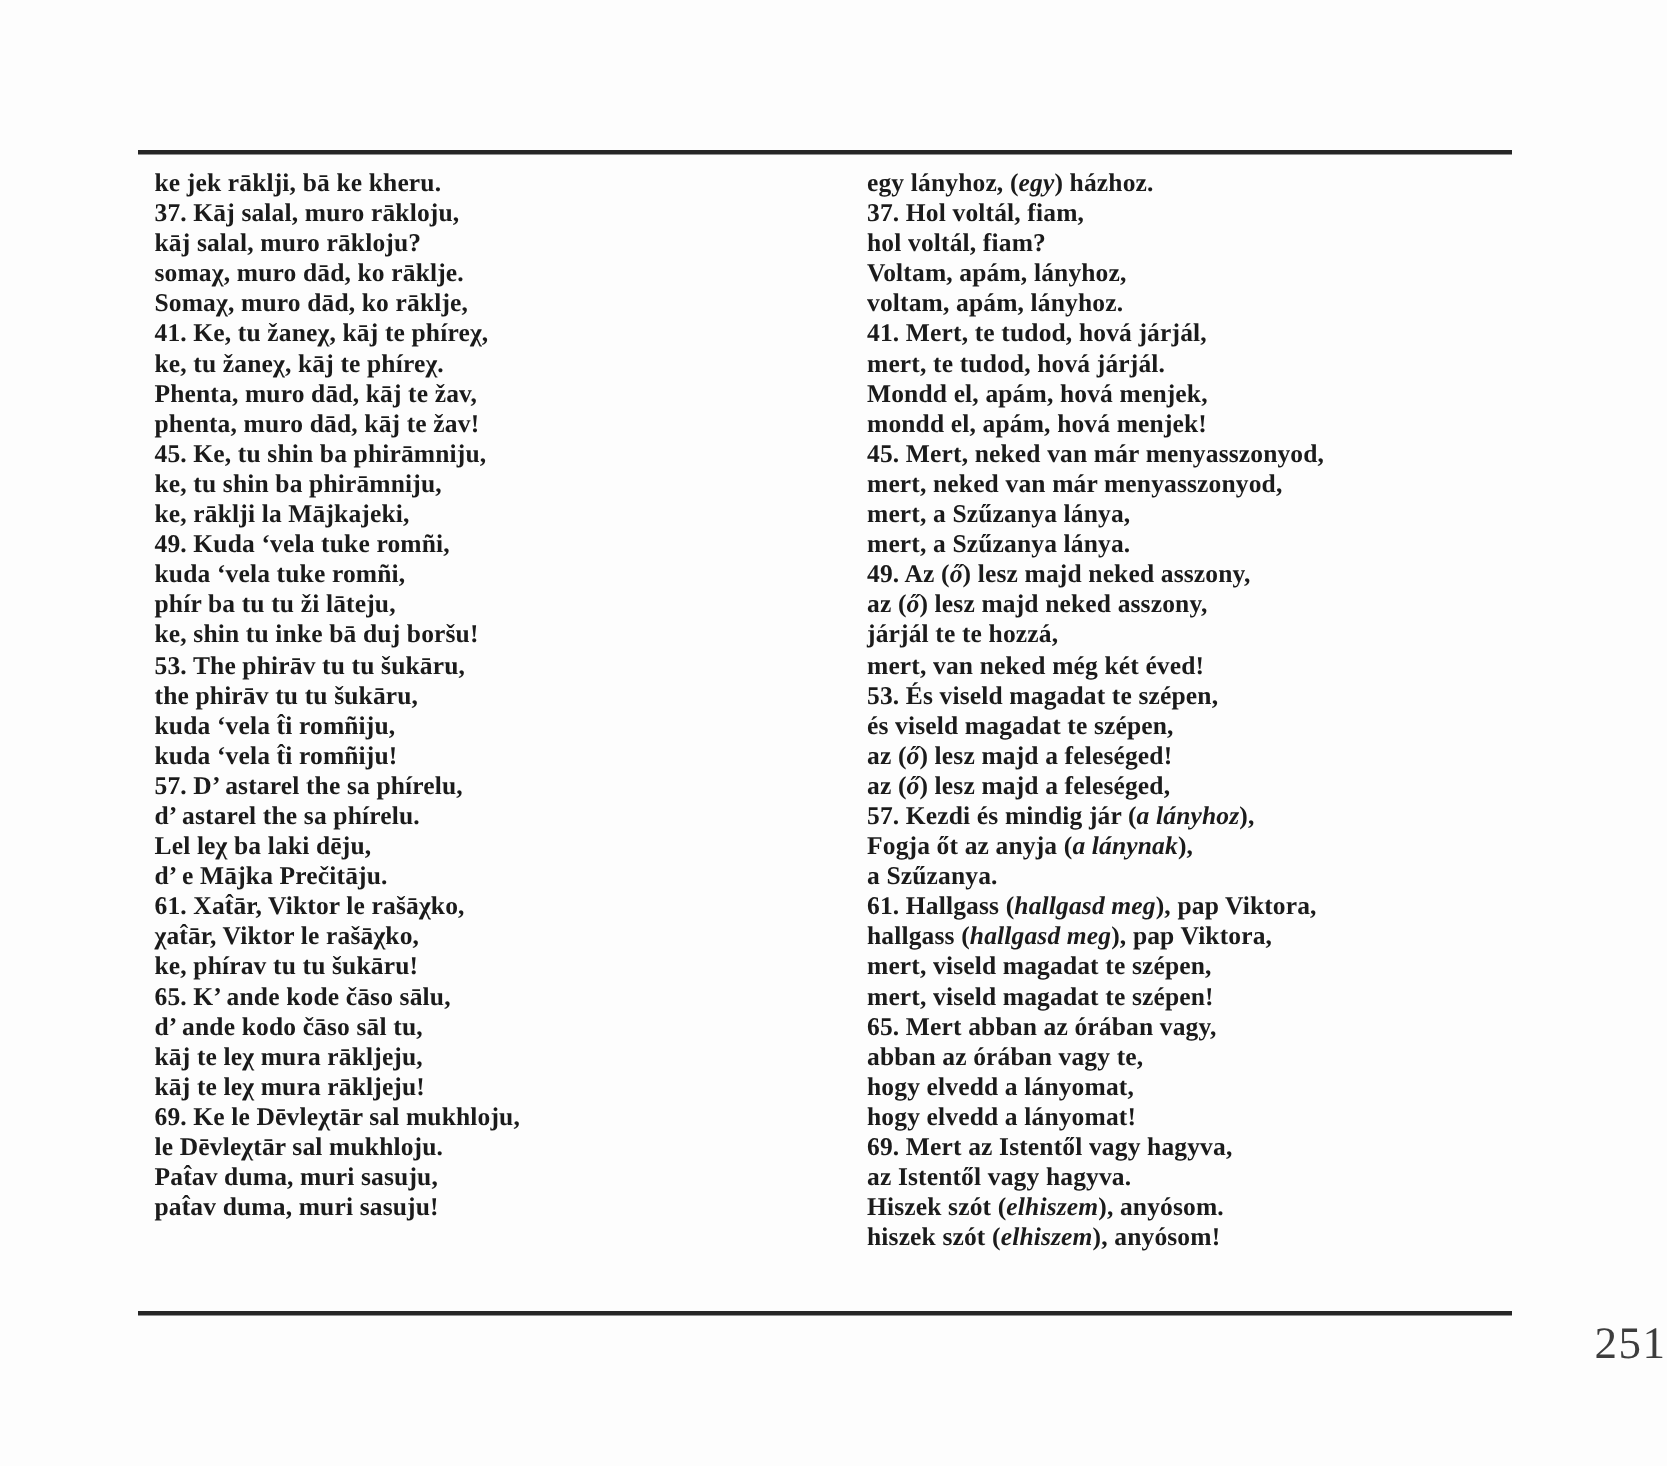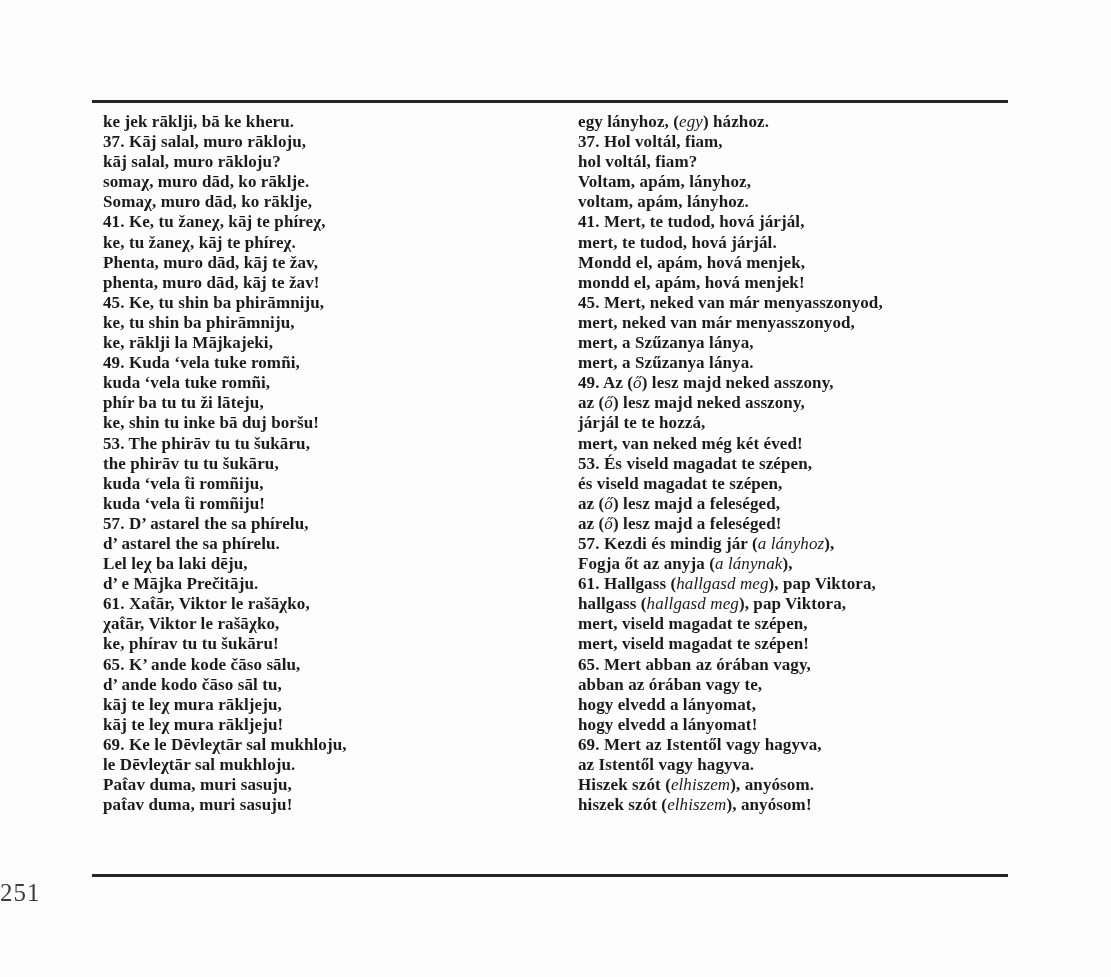--- a/index.html
+++ b/index.html
@@ -39,29 +39,29 @@
   .col-right { left: 578px; }
   .line {
     font-size: 17px;
     line-height: 20.1px;
     font-weight: bold;
     color: #1b1b1b;
     letter-spacing: 0.1px;
   }
   .line i {
     font-style: italic;
-    font-weight: normal;
+    font-weight: bold;
   }
   .page-number {
     position: absolute;
     top: 879px;
     left: 0;
     width: 100%;
-    text-align: left;
-    font-size: 25px;
+    text-align: right;
+    font-size: 30px;
     font-weight: normal;
     color: #3d3d3d;
     letter-spacing: 1px;
   }
 </style>
 </head>
 <body>
 
 <div class="page">
   <div class="rule rule-top"></div>
@@ -116,24 +116,25 @@
         <div class="line"><span>45. Mert, neked van már menyasszonyod,</span></div>
         <div class="line"><span>mert, neked van már menyasszonyod,</span></div>
         <div class="line"><span>mert, a Szűzanya lánya,</span></div>
         <div class="line"><span>mert, a Szűzanya lánya.</span></div>
         <div class="line"><span>49. Az (</span><i>ő</i><span>) lesz majd neked asszony,</span></div>
         <div class="line"><span>az (</span><i>ő</i><span>) lesz majd neked asszony,</span></div>
         <div class="line"><span>járjál te te hozzá,</span></div>
         <div class="line"><span>mert, van neked még két éved!</span></div>
         <div class="line"><span>53. És viseld magadat te szépen,</span></div>
         <div class="line"><span>és viseld magadat te szépen,</span></div>
+        <div class="line"><span>az (</span><i>ő</i><span>) lesz majd a feleséged!</span></div>
         <div class="line"><span>az (</span><i>ő</i><span>) lesz majd a feleséged,</span></div>
-        <div class="line"><span>az (</span><i>ő</i><span>) lesz majd a feleséged!</span></div>
         <div class="line"><span>57. Kezdi és mindig jár (</span><i>a lányhoz</i><span>),</span></div>
         <div class="line"><span>Fogja őt az anyja (</span><i>a lánynak</i><span>),</span></div>
+        <div class="line"><span>a Szűzanya.</span></div>
         <div class="line"><span>61. Hallgass (</span><i>hallgasd meg</i><span>), pap Viktora,</span></div>
         <div class="line"><span>hallgass (</span><i>hallgasd meg</i><span>), pap Viktora,</span></div>
         <div class="line"><span>mert, viseld magadat te szépen,</span></div>
         <div class="line"><span>mert, viseld magadat te szépen!</span></div>
         <div class="line"><span>65. Mert abban az órában vagy,</span></div>
         <div class="line"><span>abban az órában vagy te,</span></div>
         <div class="line"><span>hogy elvedd a lányomat,</span></div>
         <div class="line"><span>hogy elvedd a lányomat!</span></div>
         <div class="line"><span>69. Mert az Istentől vagy hagyva,</span></div>
         <div class="line"><span>az Istentől vagy hagyva.</span></div>

